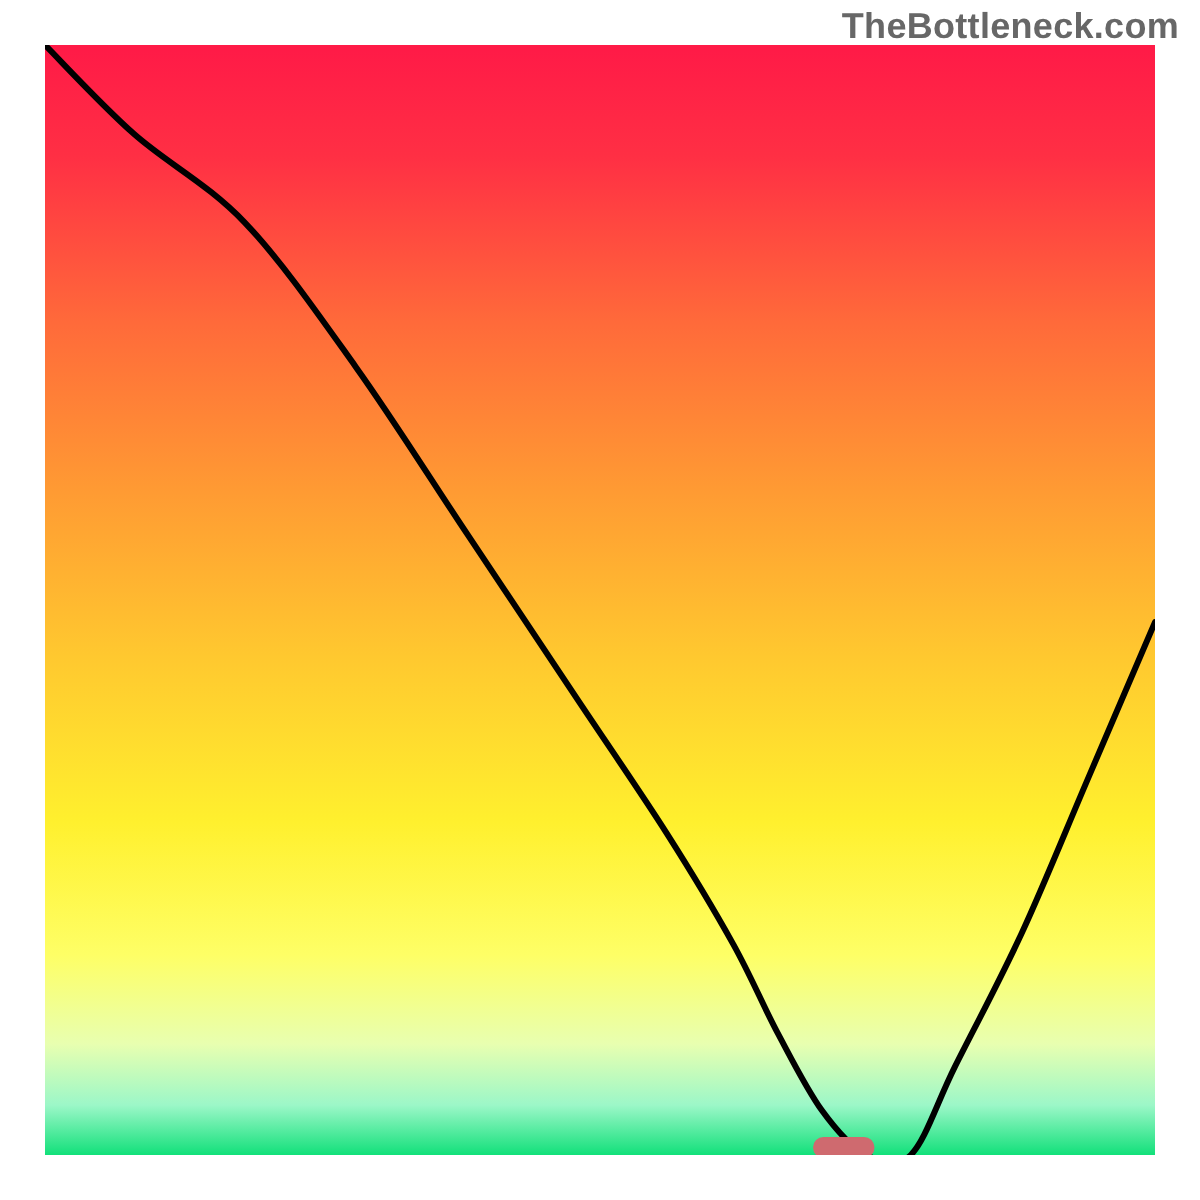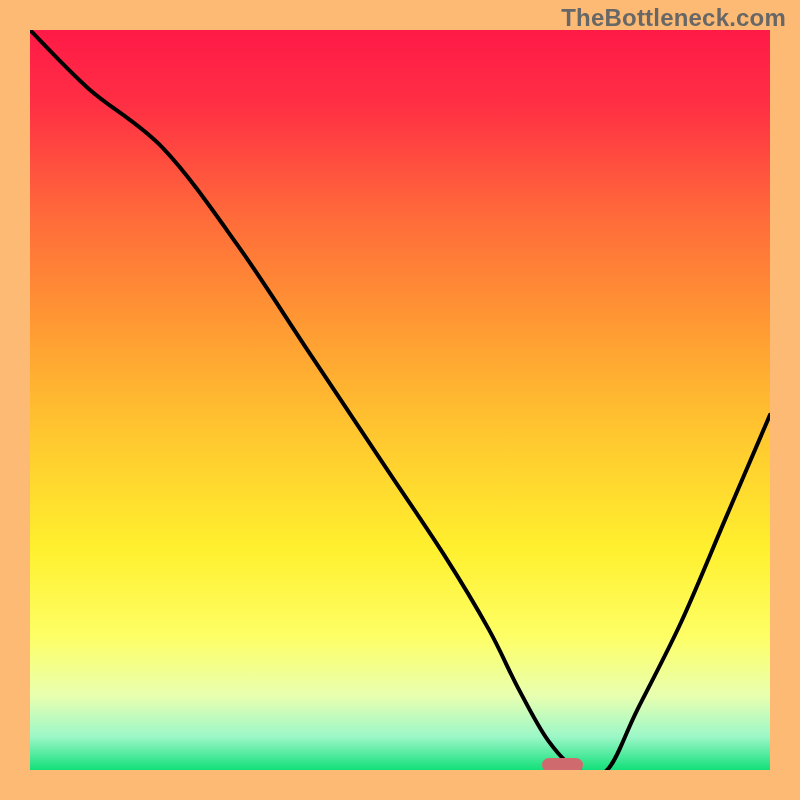--- a/index.html
+++ b/index.html
@@ -8,21 +8,21 @@
     width: 800px;
     height: 800px;
     background: #000;
     font-family: Arial, Helvetica, sans-serif;
     overflow: hidden;
   }
   .frame {
     position: relative;
     width: 800px;
     height: 800px;
-    background: #fdba74;
+    background: #ffffff;
   }
   .watermark {
     position: absolute;
     top: 4px;
     right: 14px;
     color: #676767;
     font-size: 24px;
     font-weight: 600;
     letter-spacing: 0.2px;
   }

